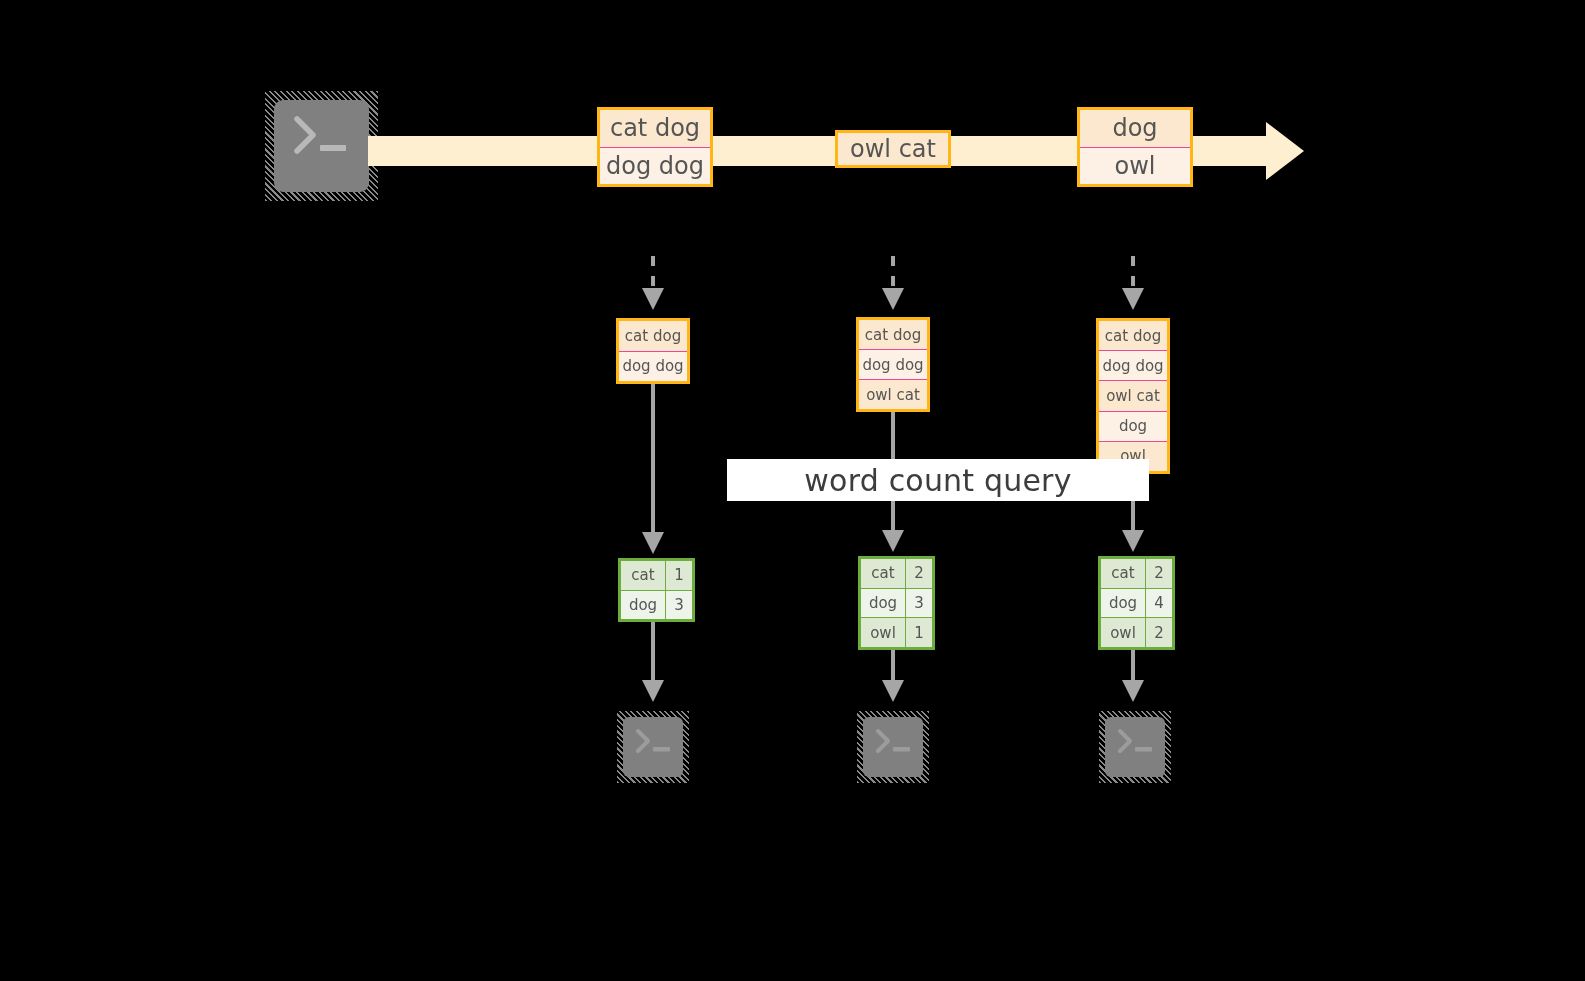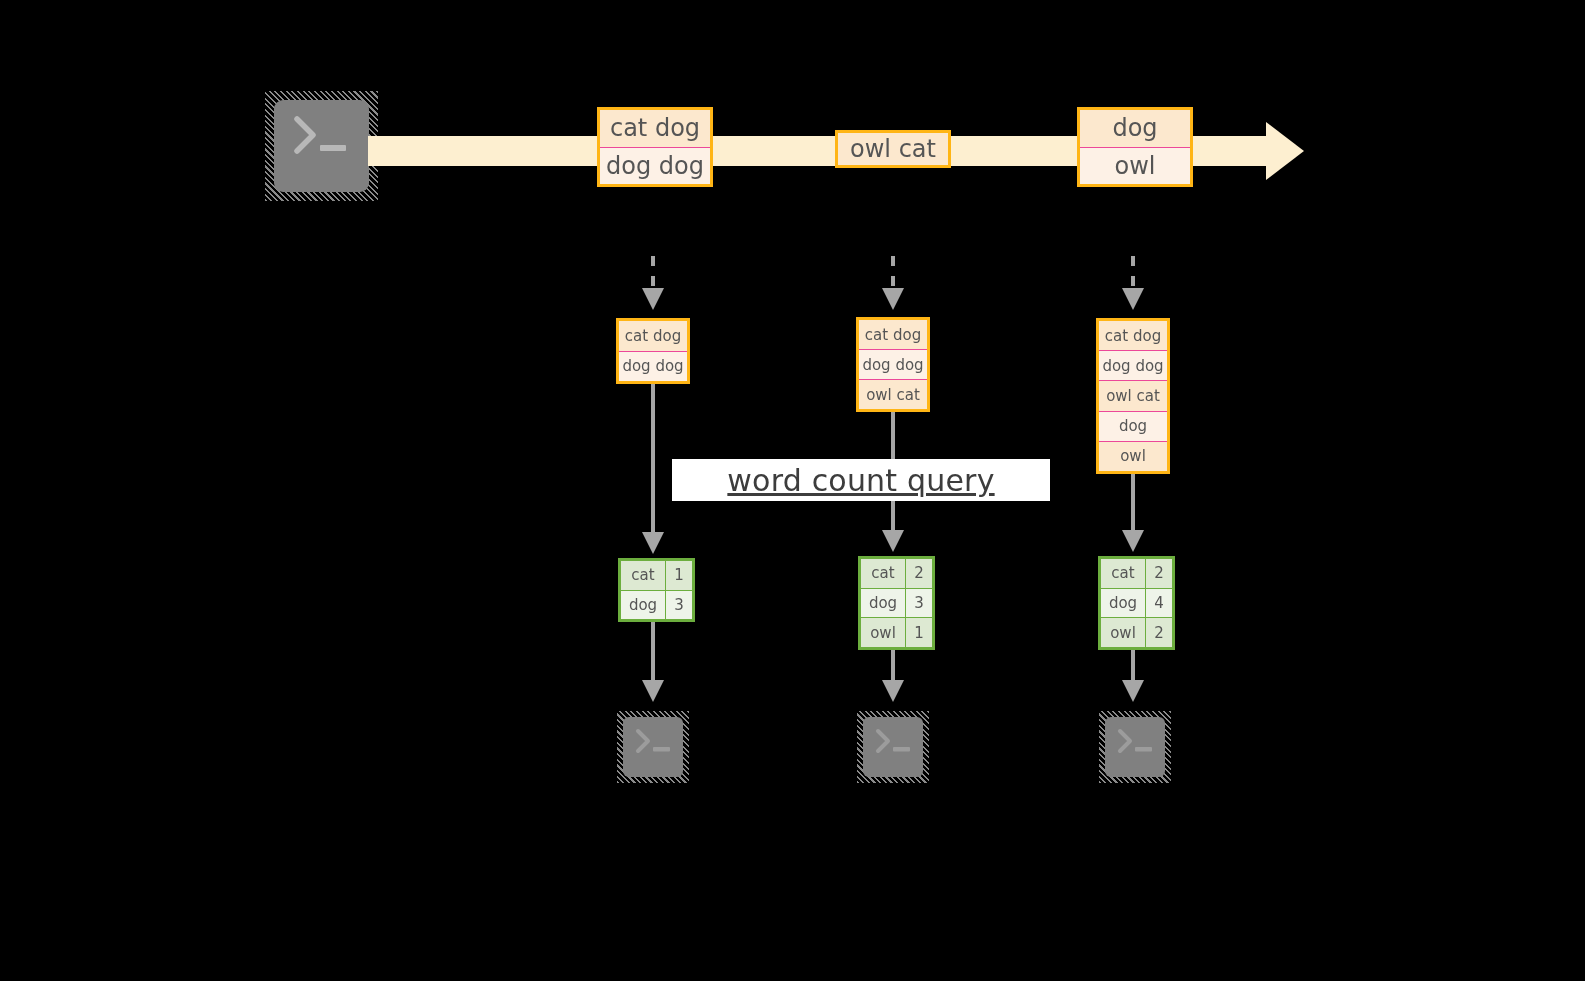--- a/index.html
+++ b/index.html
@@ -270,17 +270,17 @@
   <div class="vhead" style="left:1122px; top:680px;"></div>
 
   <div class="term small" style="left:1099px; top:711px; width:72px; height:72px;">
     <div class="inner"></div>
     <svg class="glyph" viewBox="0 0 72 72">
       <path d="M21 20 L31 30 L21 40" fill="none" stroke="#9C9C9C" stroke-width="4" stroke-linecap="round" stroke-linejoin="round"></path>
       <rect x="36" y="36" width="17" height="4.5" rx="1" fill="#9C9C9C"></rect>
     </svg>
   </div>
 
-  <div class="banner" style="left:672px; top:459px; width:378px; height:42px;text-decoration:underline;">
+  <div class="banner" style="left:727px; top:459px; width:422px; height:42px;">
     <span>word count query</span>
   </div>
 
 </div>
 
 </body></html>

